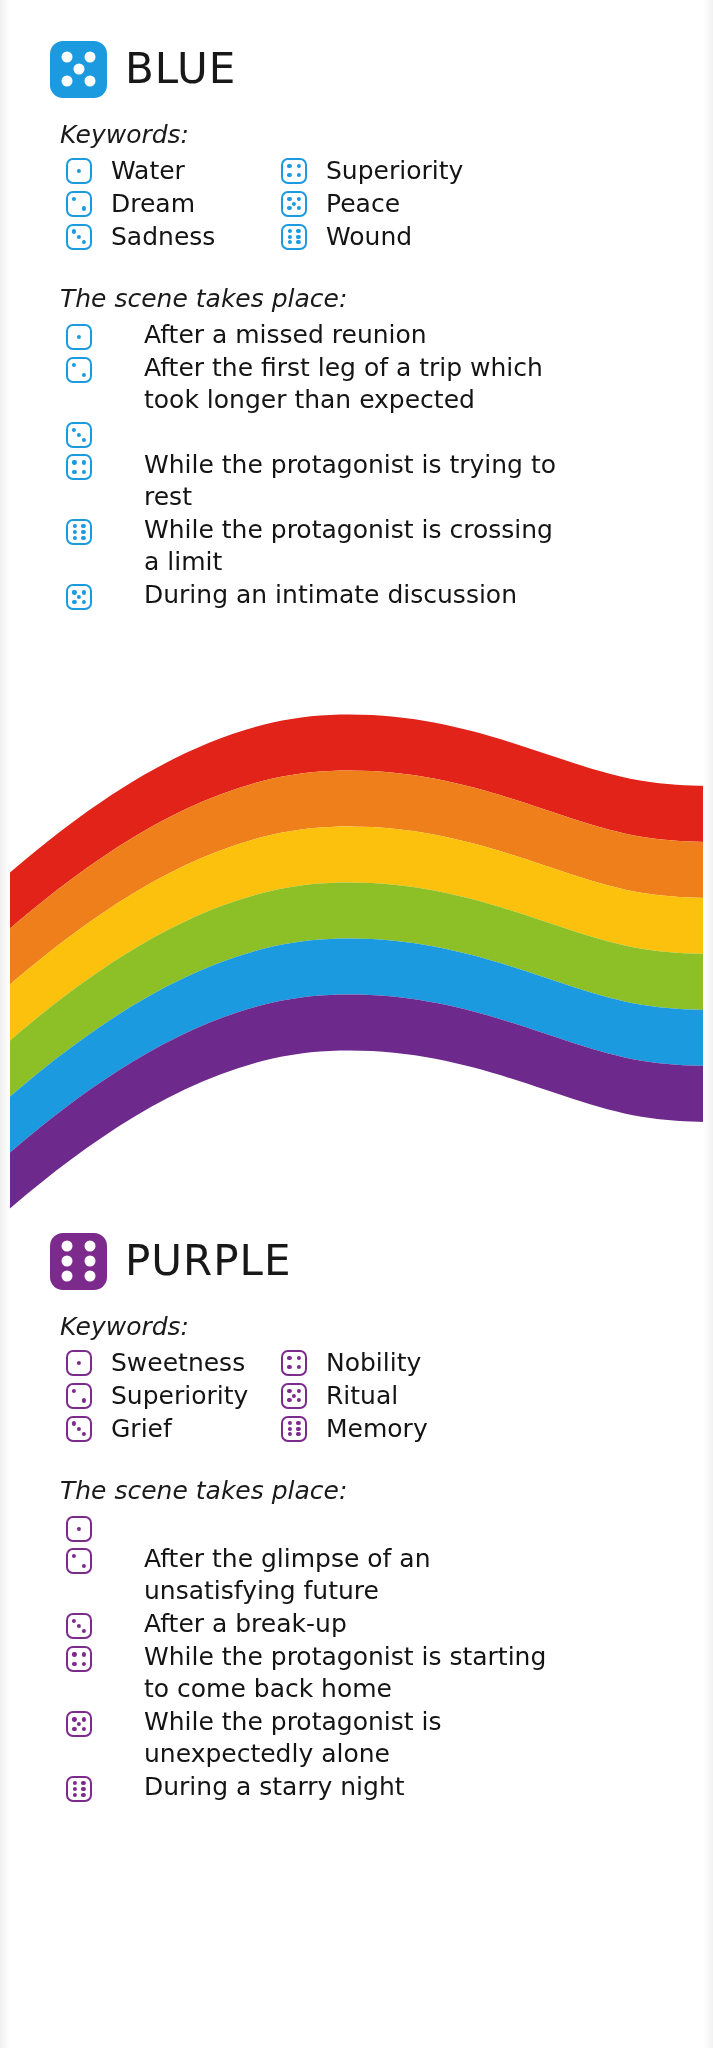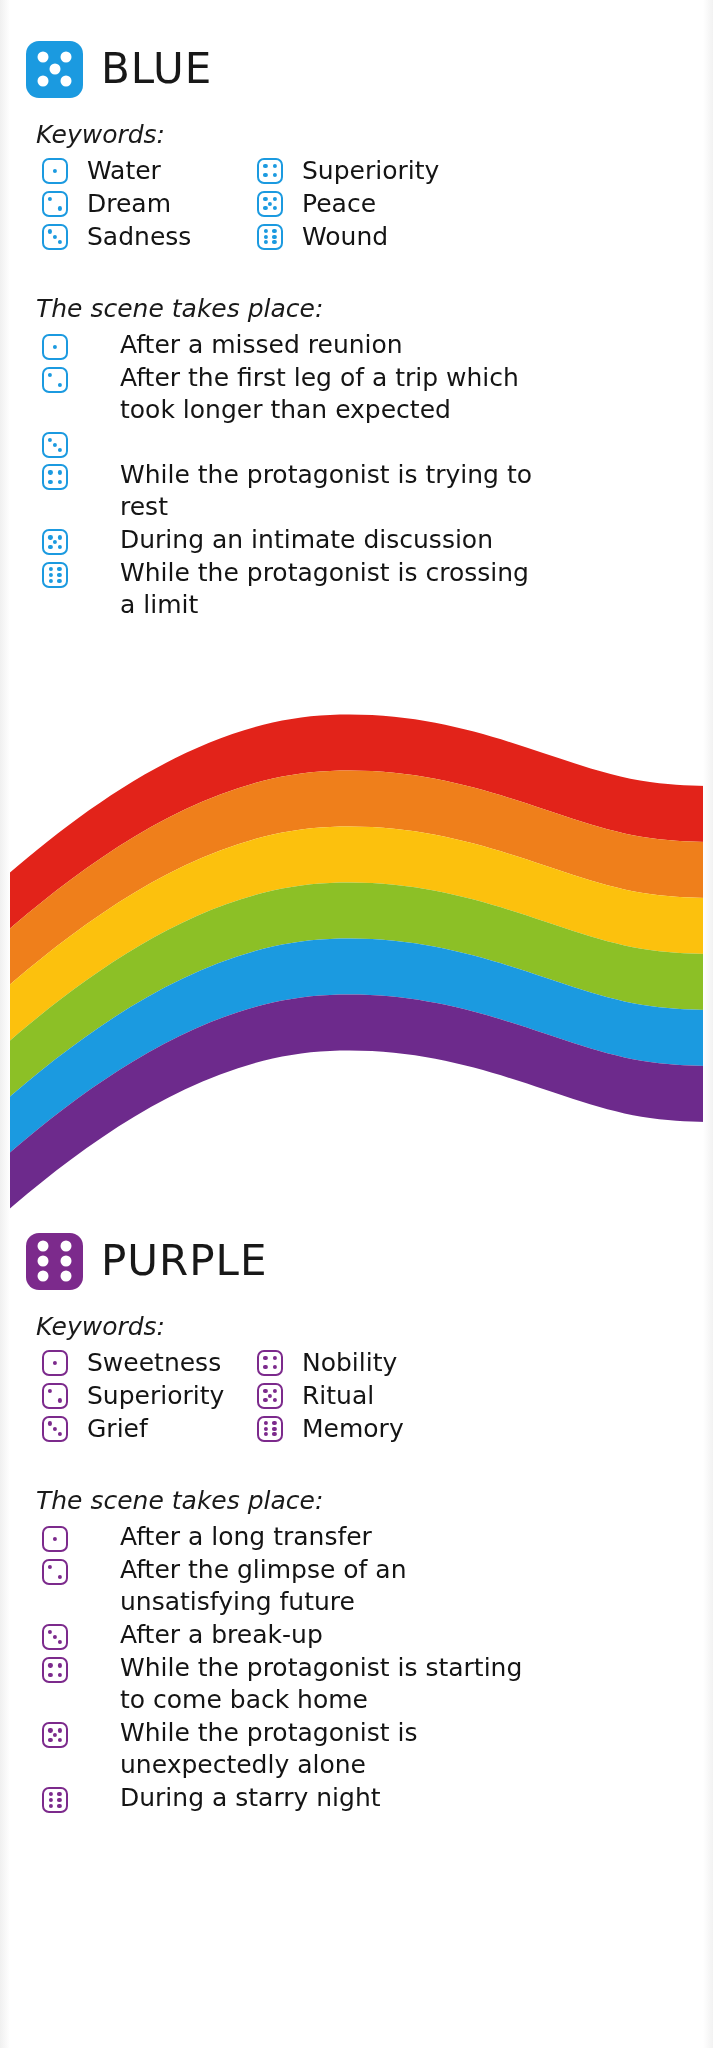--- a/index.html
+++ b/index.html
@@ -11,20 +11,21 @@
   body {
     font-family: "DejaVu Sans", sans-serif;
   }
   .page {
     position: relative;
     width: 713px;
     height: 2048px;
     background: #ffffff;
     overflow: hidden;
     box-sizing: border-box;
+    padding-left: 24px;
   }
   
   .page::before {
     content: "";
     position: absolute;
     left: 0; top: 0; bottom: 0;
     width: 10px;
     background: linear-gradient(to right, #f0f0f0, #ffffff);
     z-index: 5;
     pointer-events: none;
@@ -95,21 +96,21 @@
   }
 
   .subhead {
     font-style: italic;
     font-size: 25px;
     color: #1a1a1a;
     margin: 16px 0 6px 10px;
     font-family: "DejaVu Sans", sans-serif;
   }
   .subhead.scene {
-    margin-top: 42px;
+    margin-top: 32px;
   }
 
   
   .die {
     display: inline-block;
     width: 26px;
     height: 26px;
     border-radius: 7px;
     border: 2.4px solid currentColor;
     position: relative;
@@ -278,38 +279,38 @@
             <span class="die blue">
               <span class="pip" style="left: 29%; top: 29%;"></span>
               <span class="pip" style="left: 71%; top: 29%;"></span>
               <span class="pip" style="left: 29%; top: 71%;"></span>
               <span class="pip" style="left: 71%; top: 71%;"></span>
             </span>
             <span class="scene-text">While the protagonist is trying to rest</span>
           </div>
           <div class="scene-item">
             <span class="die blue">
-              <span class="pip" style="left: 29%; top: 29%;"></span>
-              <span class="pip" style="left: 71%; top: 29%;"></span>
-              <span class="pip" style="left: 50%; top: 50%;"></span>
-              <span class="pip" style="left: 29%; top: 71%;"></span>
-              <span class="pip" style="left: 71%; top: 71%;"></span>
-            </span>
-            <span class="scene-text">During an intimate discussion</span>
-          </div>
-          <div class="scene-item">
-            <span class="die blue">
               <span class="pip" style="left: 30%; top: 24%;"></span>
               <span class="pip" style="left: 70%; top: 24%;"></span>
               <span class="pip" style="left: 30%; top: 50%;"></span>
               <span class="pip" style="left: 70%; top: 50%;"></span>
               <span class="pip" style="left: 30%; top: 76%;"></span>
               <span class="pip" style="left: 70%; top: 76%;"></span>
             </span>
             <span class="scene-text">While the protagonist is crossing a limit</span>
+          </div>
+          <div class="scene-item">
+            <span class="die blue">
+              <span class="pip" style="left: 29%; top: 29%;"></span>
+              <span class="pip" style="left: 71%; top: 29%;"></span>
+              <span class="pip" style="left: 50%; top: 50%;"></span>
+              <span class="pip" style="left: 29%; top: 71%;"></span>
+              <span class="pip" style="left: 71%; top: 71%;"></span>
+            </span>
+            <span class="scene-text">During an intimate discussion</span>
           </div>
         </div>
     </div>
 
     <div class="section" id="section-purple">
       <div class="section-header">
         <div class="header-die" id="header-die-purple" style="background: rgb(124, 42, 140);">
             <span class="pip" style="left: 30%; top: 24%;"></span>
             <span class="pip" style="left: 70%; top: 24%;"></span>
             <span class="pip" style="left: 30%; top: 50%;"></span>
@@ -374,21 +375,20 @@
             <span class="kw-label">Memory</span>
           </div>
         </div>
 
       <div class="subhead scene">The scene takes place:</div>
       <div class="scene-list" id="scene-list-purple">
           <div class="scene-item">
             <span class="die purple">
               <span class="pip" style="left: 50%; top: 50%;"></span>
             </span>
-            <span class="scene-text">After a long transfer</span>
           </div>
           <div class="scene-item">
             <span class="die purple">
               <span class="pip" style="left: 28%; top: 28%;"></span>
               <span class="pip" style="left: 72%; top: 72%;"></span>
             </span>
             <span class="scene-text">After the glimpse of an unsatisfying future</span>
           </div>
           <div class="scene-item">
             <span class="die purple">

